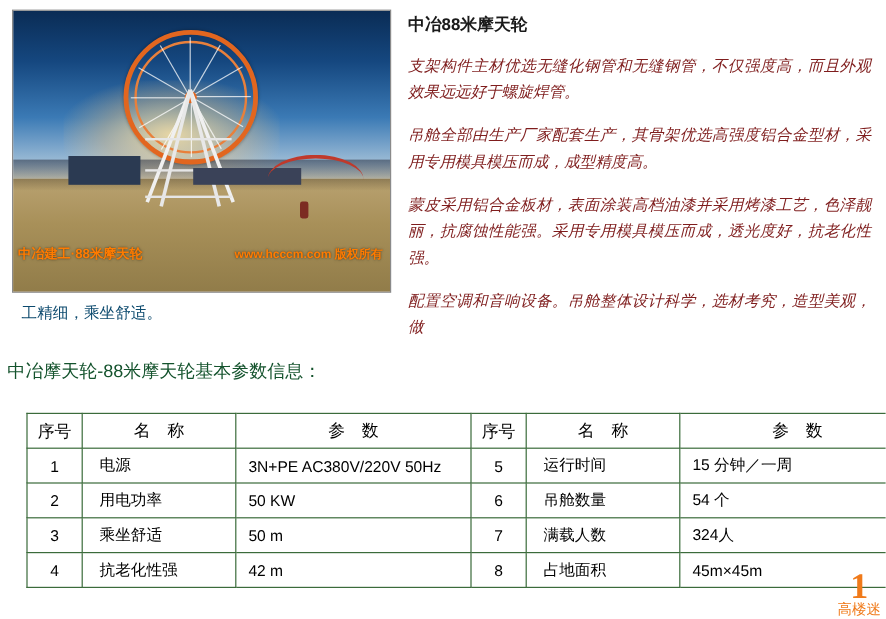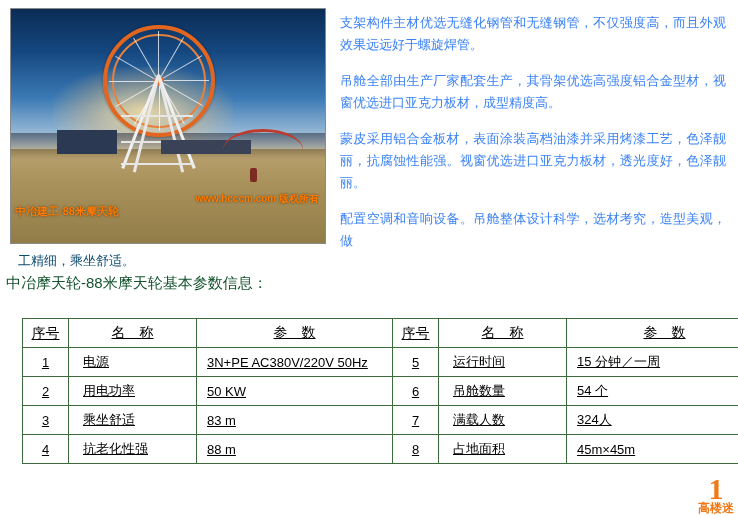--- a/index.html
+++ b/index.html
@@ -182,21 +182,21 @@
     bottom: 24px;
     color: #ff7b00;
     font-size: 11px;
     font-weight: bold;
     text-shadow: 0 0 2px rgba(0,0,0,0.6);
     white-space: nowrap;
   }
   .watermark-right {
     position: absolute;
     right: 6px;
-    bottom: 37px;
+    bottom: 24px;
     color: #ff7b00;
     font-size: 10px;
     font-weight: bold;
     text-shadow: 0 0 2px rgba(0,0,0,0.6);
     white-space: nowrap;
   }
 
   .caption {
     font-size: 13px;
     color: #0c4a6e;
@@ -212,36 +212,36 @@
   .article h1 {
     font-size: 14px;
     font-weight: bold;
     margin: 0 0 14px 0;
     color: #1a1a1a;
   }
   .article p {
     font-size: 13px;
     line-height: 22px;
     margin: 0 0 14px 0;
-    color: #3b82f6;
+    color: #7f1d1d;
     text-align: justify;
-  }
-  .article p:last-child { margin-bottom: 0; }
+    font-style: italic;
+  }
+  .article p:last-child { margin-bottom: 12px; }
 
   
   .section-title {
     font-size: 15px;
     padding: 4px 0 8px 6px;
     color: #14532d;
   }
 
   
   .table-wrap {
     padding: 17px 8px 0 22px;
-    text-decoration: underline;
   }
   table.spec {
     border-collapse: collapse;
     width: 700px;
     table-layout: fixed;
   }
   table.spec td, table.spec th {
     border: 1px solid #3b6b3b;
     font-size: 13px;
     padding: 5px 6px;
@@ -271,21 +271,21 @@
   .corner-wm .big {
     font-size: 30px;
     color: #f07a1a;
     font-weight: bold;
     font-family: "Liberation Serif", serif;
     display: block;
   }
   .corner-wm .small {
     font-size: 12px;
     color: #f07a1a;
-    font-weight: bold;
+    font-weight: normal;
     display: block;
     margin-top: -2px;
   }
 </style>
 </head>
 <body>
 
 <div class="top-wrap">
 
   <div class="figure">
@@ -327,23 +327,24 @@
       <div class="red-arch"></div>
       <div class="person"></div>
 
       <div class="watermark-left">中冶建工·88米摩天轮</div>
       <div class="watermark-right">www.hcccm.com 版权所有</div>
     </div>
     <div class="caption">工精细，乘坐舒适。</div>
   </div>
 
   <div class="article">
+    <h1>中冶88米摩天轮</h1>
     <p>支架构件主材优选无缝化钢管和无缝钢管，不仅强度高，而且外观效果远远好于螺旋焊管。</p>
-    <p>吊舱全部由生产厂家配套生产，其骨架优选高强度铝合金型材，视窗优选进口亚克力板材，成型精度高。</p>
-    <p>蒙皮采用铝合金板材，表面涂装高档油漆并采用烤漆工艺，色泽靓丽，抗腐蚀性能强。视窗优选进口亚克力板材，透光度好，色泽靓丽。</p>
+    <p>吊舱全部由生产厂家配套生产，其骨架优选高强度铝合金型材，采用专用模具模压而成，成型精度高。</p>
+    <p>蒙皮采用铝合金板材，表面涂装高档油漆并采用烤漆工艺，色泽靓丽，抗腐蚀性能强。采用专用模具模压而成，透光度好，抗老化性强。</p>
     <p>配置空调和音响设备。吊舱整体设计科学，选材考究，造型美观，做</p>
   </div>
 
 </div>
 
 <div class="section-title">中冶摩天轮-88米摩天轮基本参数信息：</div>
 
 <div class="table-wrap">
   <table class="spec">
     <thead>
@@ -369,29 +370,29 @@
         <td class="c-idx">2</td>
         <td class="c-name">用电功率</td>
         <td class="c-val">50 KW</td>
         <td class="c-idx">6</td>
         <td class="c-name">吊舱数量</td>
         <td class="c-val">54 个</td>
       </tr>
       <tr>
         <td class="c-idx">3</td>
         <td class="c-name">乘坐舒适</td>
-        <td class="c-val">83 m</td>
+        <td class="c-val">50 m</td>
         <td class="c-idx">7</td>
         <td class="c-name">满载人数</td>
         <td class="c-val">324人</td>
       </tr>
       <tr>
         <td class="c-idx">4</td>
         <td class="c-name">抗老化性强</td>
-        <td class="c-val">88 m</td>
+        <td class="c-val">42 m</td>
         <td class="c-idx">8</td>
         <td class="c-name">占地面积</td>
         <td class="c-val">45m×45m</td>
       </tr>
     </tbody>
   </table>
 </div>
 
 <div class="corner-wm">
   <span class="big">1</span>

